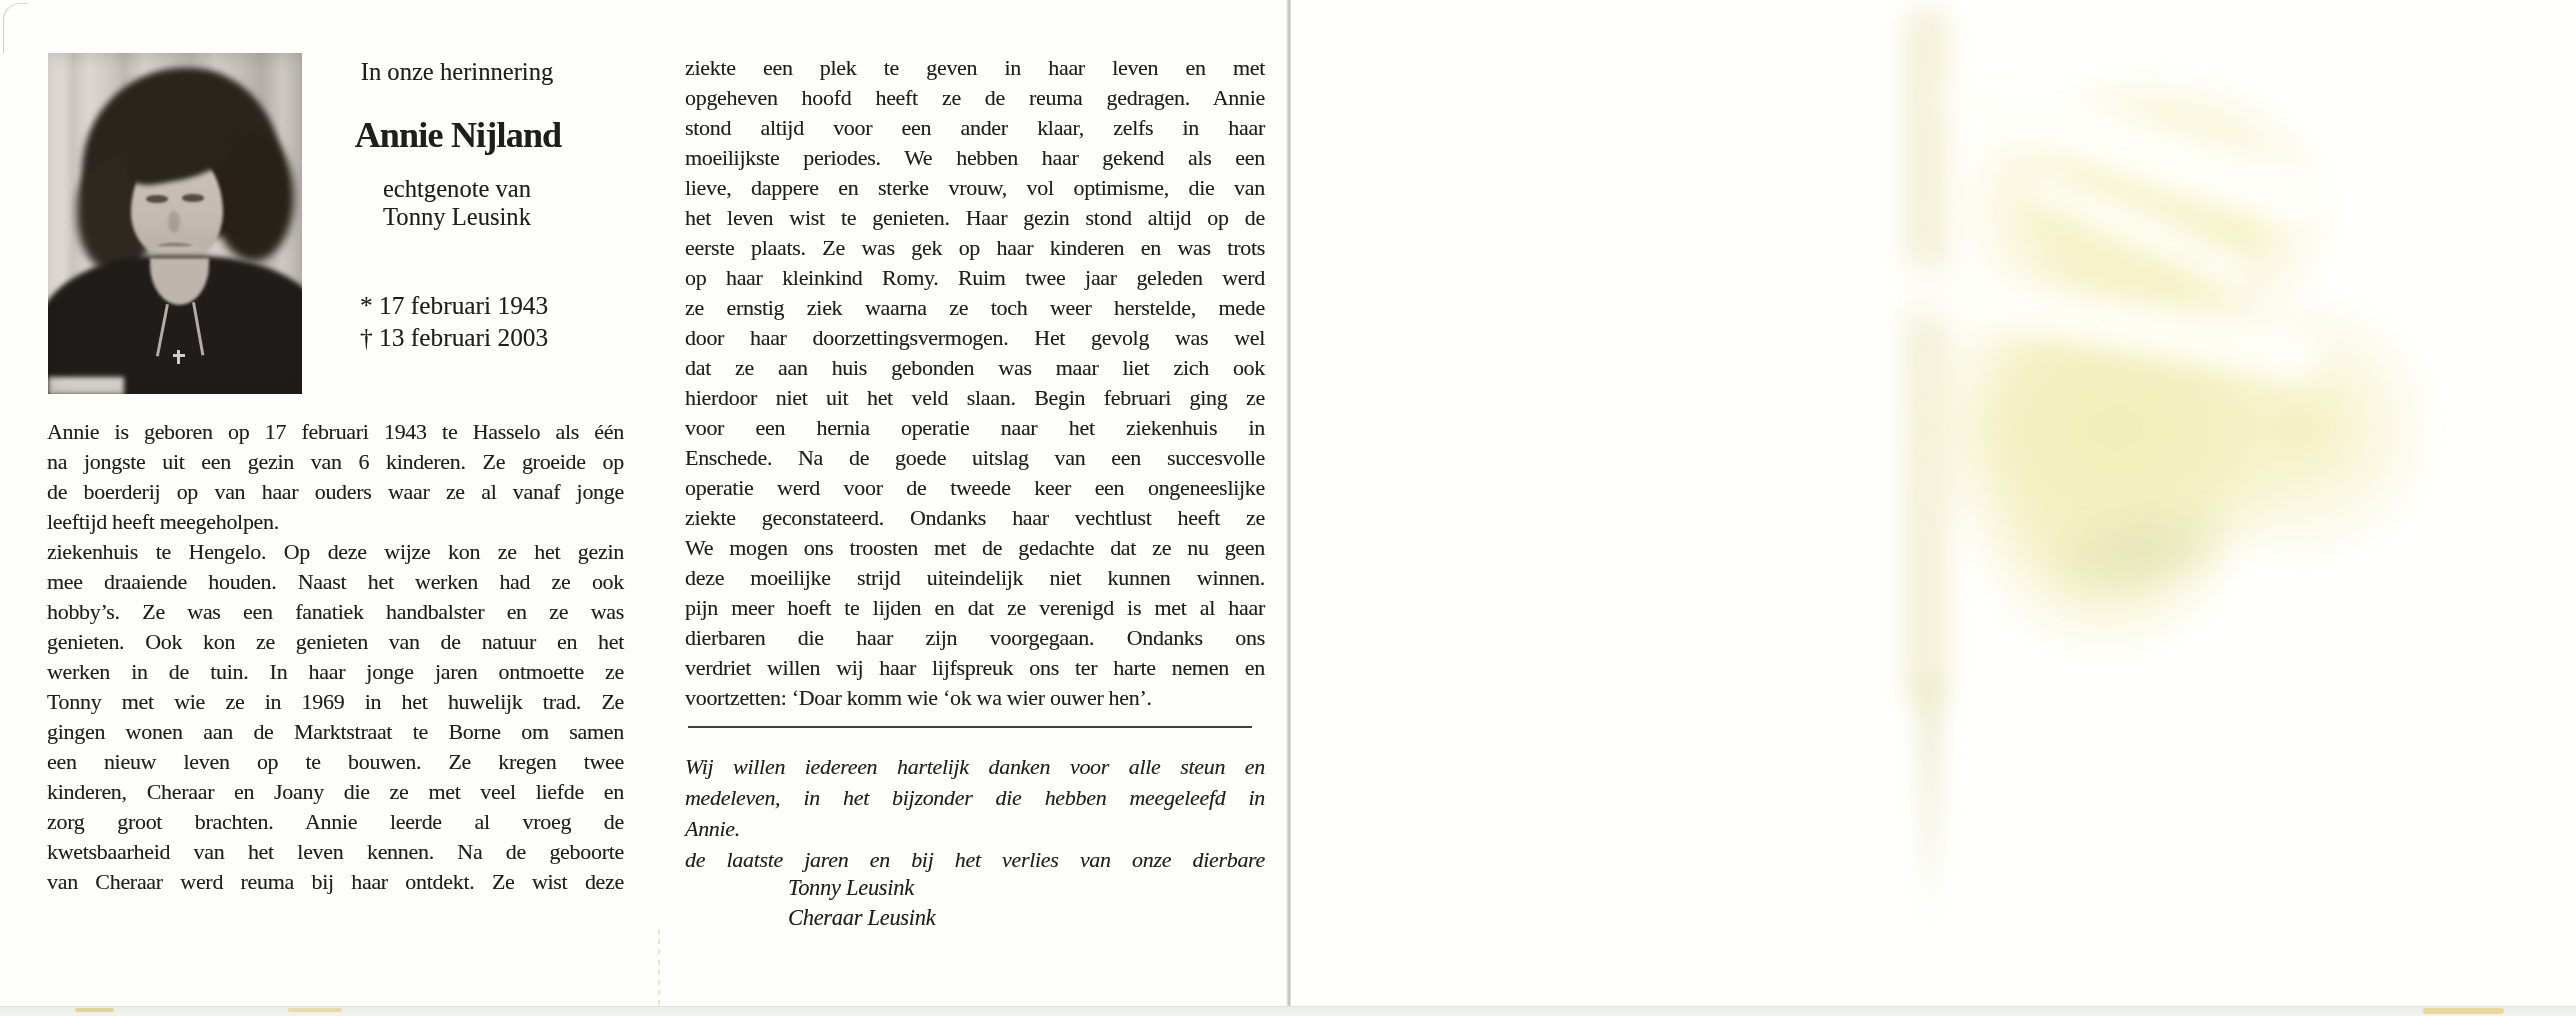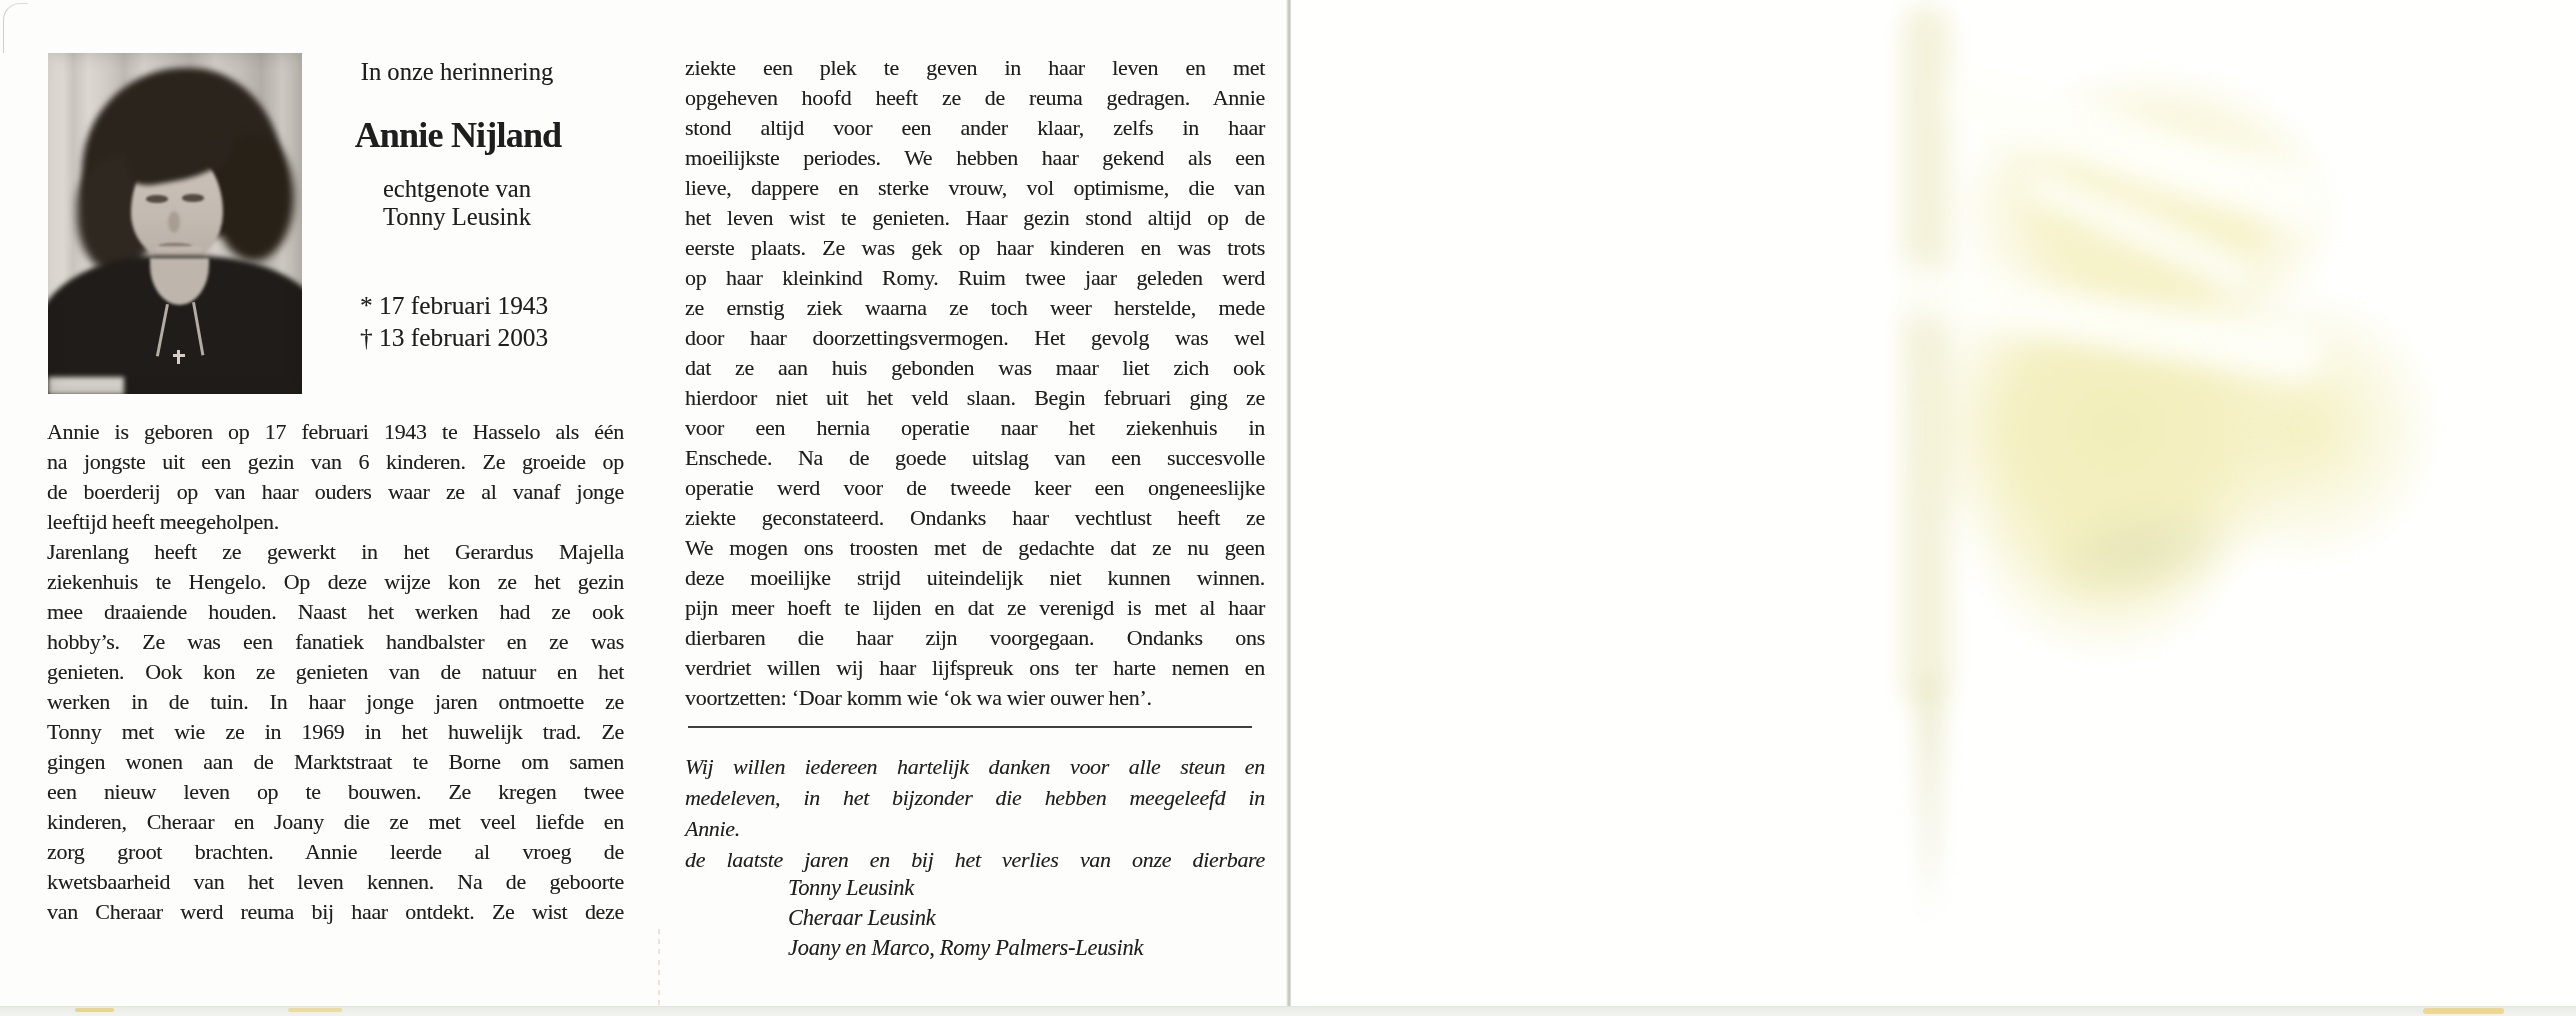--- a/index.html
+++ b/index.html
@@ -147,21 +147,20 @@
   <div class="htxt h-dates">
     <div>* 17 februari 1943</div>
     <div>† 13 februari 2003</div>
   </div>
 
   <div class="col col-a">
       <div class="tline">Annie is geboren op 17 februari 1943 te Hasselo als één</div>
       <div class="tline">na jongste uit een gezin van 6 kinderen. Ze groeide op</div>
       <div class="tline">de boerderij op van haar ouders waar ze al vanaf jonge</div>
       <div class="tline pend">leeftijd heeft meegeholpen.</div>
-      <div class="tline">Jarenlang heeft ze gewerkt in het Gerardus Majella</div>
       <div class="tline">ziekenhuis te Hengelo. Op deze wijze kon ze het gezin</div>
       <div class="tline">mee draaiende houden. Naast het werken had ze ook</div>
       <div class="tline">hobby’s. Ze was een fanatiek handbalster en ze was</div>
       <div class="tline">genieten. Ook kon ze genieten van de natuur en het</div>
       <div class="tline">werken in de tuin. In haar jonge jaren ontmoette ze</div>
       <div class="tline">Tonny met wie ze in 1969 in het huwelijk trad. Ze</div>
       <div class="tline">gingen wonen aan de Marktstraat te Borne om samen</div>
       <div class="tline">een nieuw leven op te bouwen. Ze kregen twee</div>
       <div class="tline">kinderen, Cheraar en Joany die ze met veel liefde en</div>
       <div class="tline">zorg groot brachten. Annie leerde al vroeg de</div>
@@ -199,21 +198,20 @@
   <div class="col thanks">
       <div class="tline">Wij willen iedereen hartelijk danken voor alle steun en</div>
       <div class="tline">medeleven, in het bijzonder die hebben meegeleefd in</div>
       <div class="tline pend">Annie.</div>
       <div class="tline">de laatste jaren en bij het verlies van onze dierbare</div>
     </div>
 
   <div class="col sigs">
       <div class="tline pend">Tonny Leusink</div>
       <div class="tline pend">Cheraar Leusink</div>
-      <div class="tline pend">Joany en Marco, Romy Palmers-Leusink</div>
     </div>
 
   <div class="crease"></div>
   <div class="fold"></div>
 
   <div class="card-right">
     <div class="rose">
       <div class="rp strip"></div>
       <div class="rp stem"></div>
       <div class="rp bloomTop"></div>

